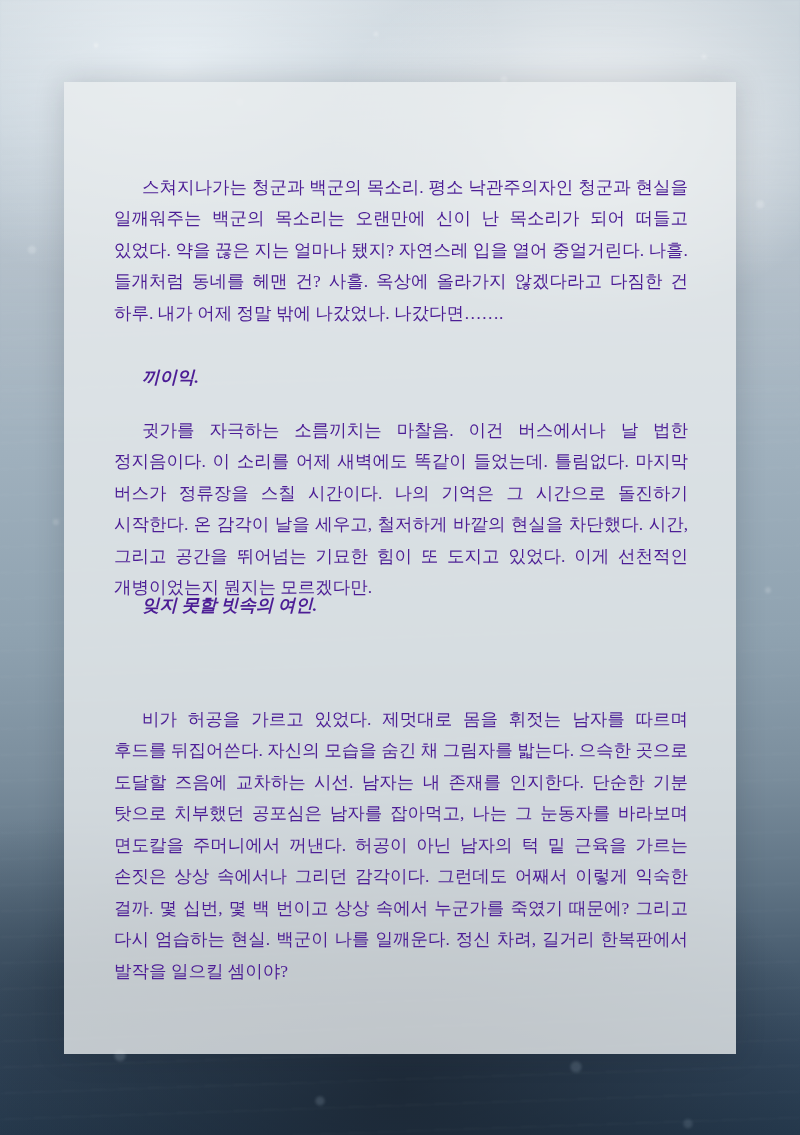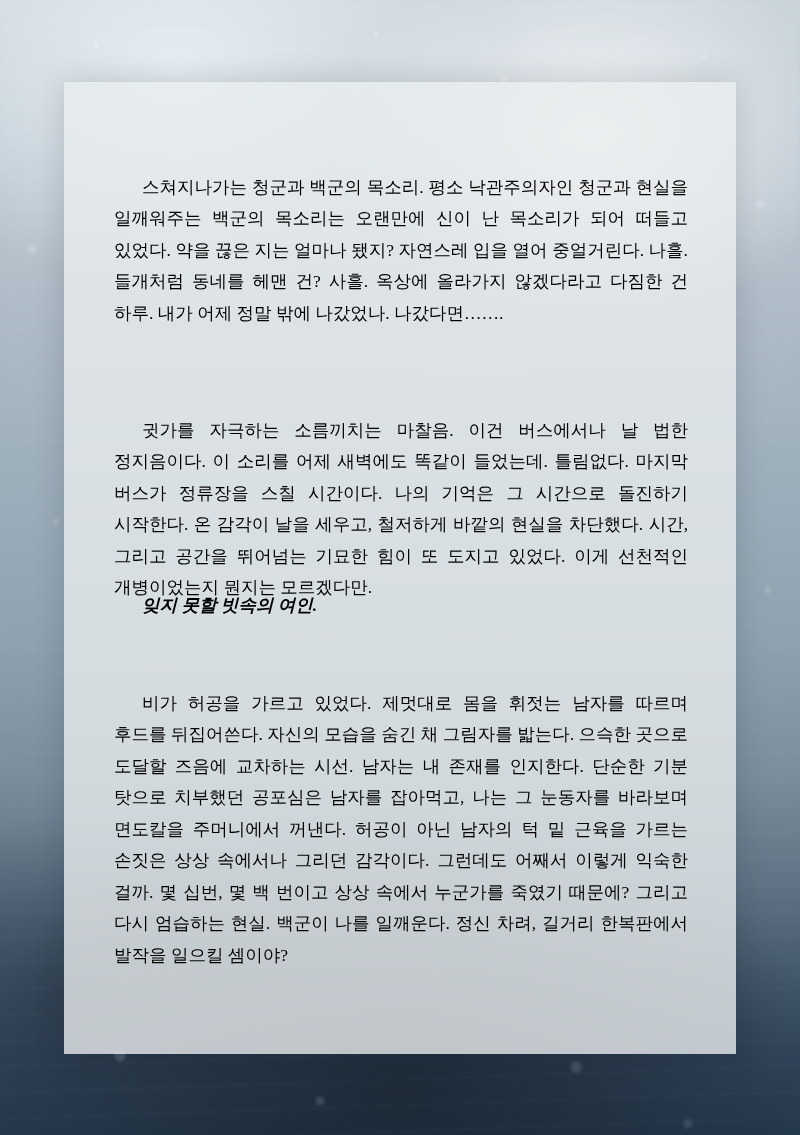--- a/index.html
+++ b/index.html
@@ -80,21 +80,21 @@
     width: 672px;
     height: 972px;
     background: rgba(233, 236, 238, 0.80);
     box-shadow: 0 0 28px rgba(20,30,40,0.18);
   }
 
   .body-text {
     position: absolute;
     left: 50px;
     right: 48px;
-    color: #000000;
+    color: #4c1d95;
     font-size: 17.5px;
     line-height: 31.5px;
     text-align: justify;
     text-justify: inter-character;
     word-break: keep-all;
   }
   .indent {
     text-indent: 1.6em;
   }
   .italic-line {
@@ -111,34 +111,35 @@
   .italic-block .l {
     text-indent: 1.6em;
     display: block;
   }
 
   
   #para-1 { top: 72px; }
   #sfx-1  { top: 262px; }
   #para-2 { top: 315px; }
   #refrain{ top: 508px; font-style: italic; }
-  #para-3 { top: 588px; font-family: Liberation Serif, serif; }
+  #para-3 { top: 604px; font-family: Liberation Serif, serif; }
   #para-4 { top: 872px; }
 </style>
 </head>
 <body>
 
 <div id="bg-photo"></div>
 <div id="bg-drops"></div>
 <div id="bg-streaks"></div>
 
 <div id="page-panel">
 
   <p class="body-text indent" id="para-1">스쳐지나가는 청군과 백군의 목소리. 평소 낙관주의자인 청군과 현실을 일깨워주는 백군의 목소리는 오랜만에 신이 난 목소리가 되어 떠들고 있었다. 약을 끊은 지는 얼마나 됐지? 자연스레 입을 열어 중얼거린다. 나흘. 들개처럼 동네를 헤맨 건? 사흘. 옥상에 올라가지 않겠다라고 다짐한 건 하루. 내가 어제 정말 밖에 나갔었나. 나갔다면…….</p>
 
+  <p class="body-text italic-line" id="sfx-1">끼이익.</p>
 
   <p class="body-text indent" id="para-2">귓가를 자극하는 소름끼치는 마찰음. 이건 버스에서나 날 법한 정지음이다. 이 소리를 어제 새벽에도 똑같이 들었는데. 틀림없다. 마지막 버스가 정류장을 스칠 시간이다. 나의 기억은 그 시간으로 돌진하기 시작한다. 온 감각이 날을 세우고, 철저하게 바깥의 현실을 차단했다. 시간, 그리고 공간을 뛰어넘는 기묘한 힘이 또 도지고 있었다. 이게 선천적인 개병이었는지 뭔지는 모르겠다만.</p>
 
   <div class="body-text italic-block" id="refrain">
     <span class="l">잊지 못할 빗속의 여인.</span>
   </div>
 
   <p class="body-text indent" id="para-3">비가 허공을 가르고 있었다. 제멋대로 몸을 휘젓는 남자를 따르며 후드를 뒤집어쓴다. 자신의 모습을 숨긴 채 그림자를 밟는다. 으슥한 곳으로 도달할 즈음에 교차하는 시선. 남자는 내 존재를 인지한다. 단순한 기분 탓으로 치부했던 공포심은 남자를 잡아먹고, 나는 그 눈동자를 바라보며 면도칼을 주머니에서 꺼낸다. 허공이 아닌 남자의 턱 밑 근육을 가르는 손짓은 상상 속에서나 그리던 감각이다. 그런데도 어째서 이렇게 익숙한 걸까. 몇 십번, 몇 백 번이고 상상 속에서 누군가를 죽였기 때문에? 그리고 다시 엄습하는 현실. 백군이 나를 일깨운다. 정신 차려, 길거리 한복판에서 발작을 일으킬 셈이야?</p>
 
 

